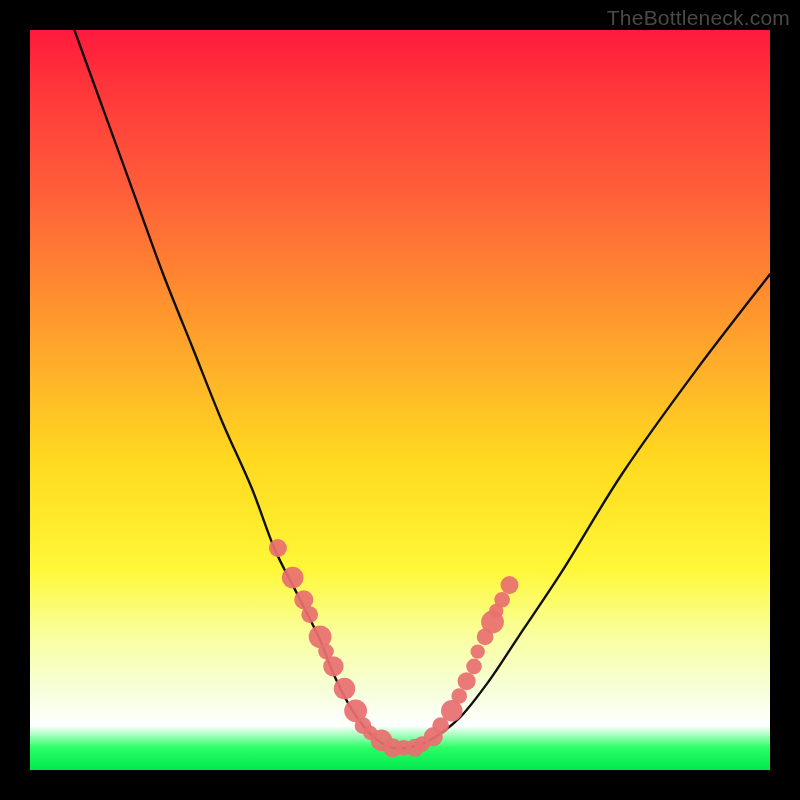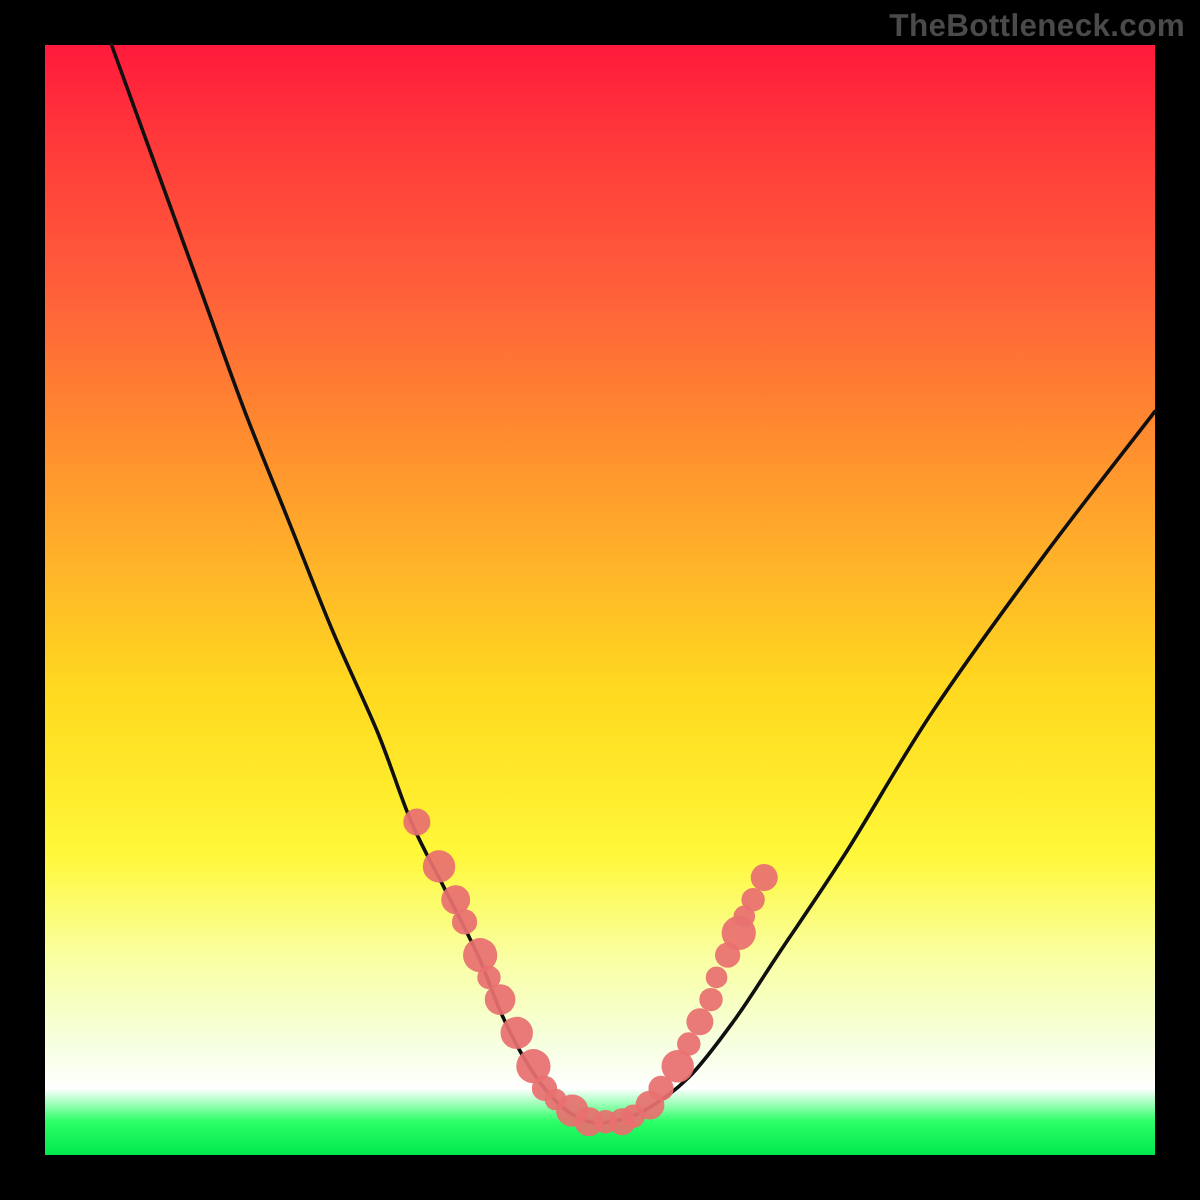--- a/index.html
+++ b/index.html
@@ -39,21 +39,21 @@
       #2bff66 97%,
       #00e84e 100%
     );
   }
   .watermark {
     position: absolute;
     top: 6px;
     right: 10px;
     color: #4a4a4a;
     font-size: 21px;
-    font-weight: 700;
+    font-weight: 400;
     letter-spacing: 0.2px;
     user-select: none;
   }
   svg.curve {
     position: absolute;
     left: 0;
     top: 0;
     width: 740px;
     height: 740px;
     overflow: visible;

